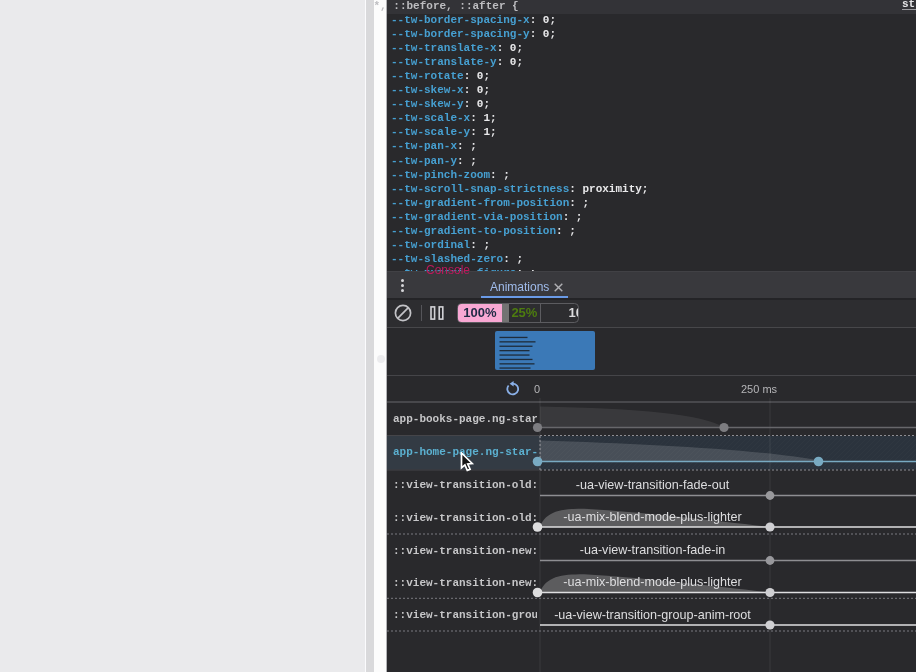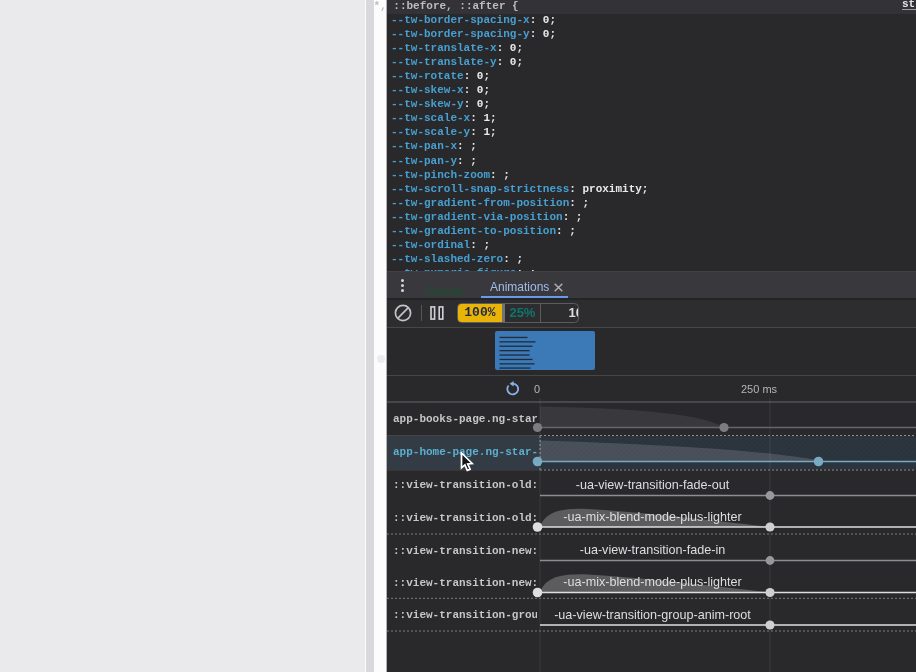--- a/index.html
+++ b/index.html
@@ -35,41 +35,41 @@
   <div class="abs" style="left:901.5px;top:8.6px;width:14px;height:1.3px;background:#9d9da1;"></div>
 
   <div class="abs" style="left:387px;top:271px;width:529px;height:1.3px;background:#414145;"></div>
   <div class="abs" style="left:387px;top:272.3px;width:529px;height:25.7px;background:#39393d;"></div>
   <div class="abs" style="left:387px;top:298px;width:529px;height:2px;background:#242427;"></div>
   <svg class="abs" style="left:399px;top:278px;" width="8" height="16" viewBox="0 0 8 16">
     <circle cx="3.5" cy="2.5" r="1.5" fill="#d5d5d8"></circle>
     <circle cx="3.5" cy="7.5" r="1.5" fill="#d5d5d8"></circle>
     <circle cx="3.5" cy="12.5" r="1.5" fill="#d5d5d8"></circle>
   </svg>
-  <div class="abs" style="left:426px;top:286px;font-size:10px;color:#14532d;">Console</div>
+  <div class="abs" style="left:426px;top:263px;font-size:12px;color:#be185d;">Console</div>
   <div class="abs" style="left:490px;top:279.5px;font-size:12px;color:#a0bcec;">Animations</div>
   <svg class="abs" style="left:553px;top:281.5px;" width="11" height="11" viewBox="0 0 11 11">
     <path d="M1.7 1.7 L9.3 9.3 M9.3 1.7 L1.7 9.3" stroke="#b0b0b4" stroke-width="1.4"></path>
   </svg>
   <div class="abs" style="left:481px;top:295.5px;width:87px;height:2px;background:#6a9ae6;"></div>
 
   <div class="abs" style="left:387px;top:300px;width:529px;height:26.5px;background:#2d2d30;"></div>
   <div class="abs" style="left:387px;top:326.5px;width:529px;height:1.2px;background:#47474a;"></div>
   <svg class="abs" style="left:394px;top:304px;" width="18" height="18" viewBox="0 0 18 18">
     <circle cx="9" cy="9" r="7.6" fill="none" stroke="#c3c3c7" stroke-width="1.7"></circle>
     <line x1="3.9" y1="14.1" x2="14.1" y2="3.9" stroke="#c3c3c7" stroke-width="1.7"></line>
   </svg>
   <div class="abs" style="left:421px;top:304.5px;width:1.2px;height:16px;background:#55555a;"></div>
   <svg class="abs" style="left:429.5px;top:305.5px;" width="14" height="14" viewBox="0 0 14 14">
     <rect x="1" y="0.9" width="3.6" height="12.2" fill="none" stroke="#d2d2d6" stroke-width="1.6"></rect>
     <rect x="9.2" y="0.9" width="3.6" height="12.2" fill="none" stroke="#d2d2d6" stroke-width="1.6"></rect>
   </svg>
   <div class="abs" style="left:456.5px;top:302.5px;width:122px;height:20px;border:1px solid #5c5c60;border-radius:4.5px;box-sizing:border-box;overflow:hidden;display:flex;font-weight:bold;">
-    <div style="width:46px;background:#eab308;color:#1e2a44;font-size:13px;text-align:center;line-height:18px;font-family:Liberation Mono, monospace;">100%</div>
-    <div style="width:38px;border-left:3px solid #737373;color:#0f766e;font-size:13px;text-align:center;line-height:18px;box-sizing:border-box;">25%</div>
+    <div style="width:46px;background:#f9a8d4;color:#1e2a44;font-size:13px;text-align:center;line-height:18px;">100%</div>
+    <div style="width:38px;border-left:7px solid #737373;color:#4d7c0f;font-size:13px;text-align:center;line-height:18px;box-sizing:border-box;">25%</div>
     <div style="width:38px;border-left:1px solid #5c5c60;color:#dcdcde;font-size:13px;text-align:center;line-height:18px;box-sizing:border-box;padding-left:28px;">10%</div>
   </div>
 
   <div class="abs" style="left:495.4px;top:330.6px;width:99.8px;height:39.8px;background:#3b79b7;border-radius:2px;"></div>
   <svg class="abs" style="left:495.4px;top:330.6px;" width="100" height="40" viewBox="0 0 100 40">
     <g fill="#1e2c3b">
       <rect x="4.5" y="5.8" width="28" height="1.3"></rect>
       <rect x="4.5" y="10.2" width="36" height="1.3"></rect>
       <rect x="4.5" y="14.6" width="33" height="1.3"></rect>
       <rect x="4.5" y="19" width="30" height="1.3"></rect>

